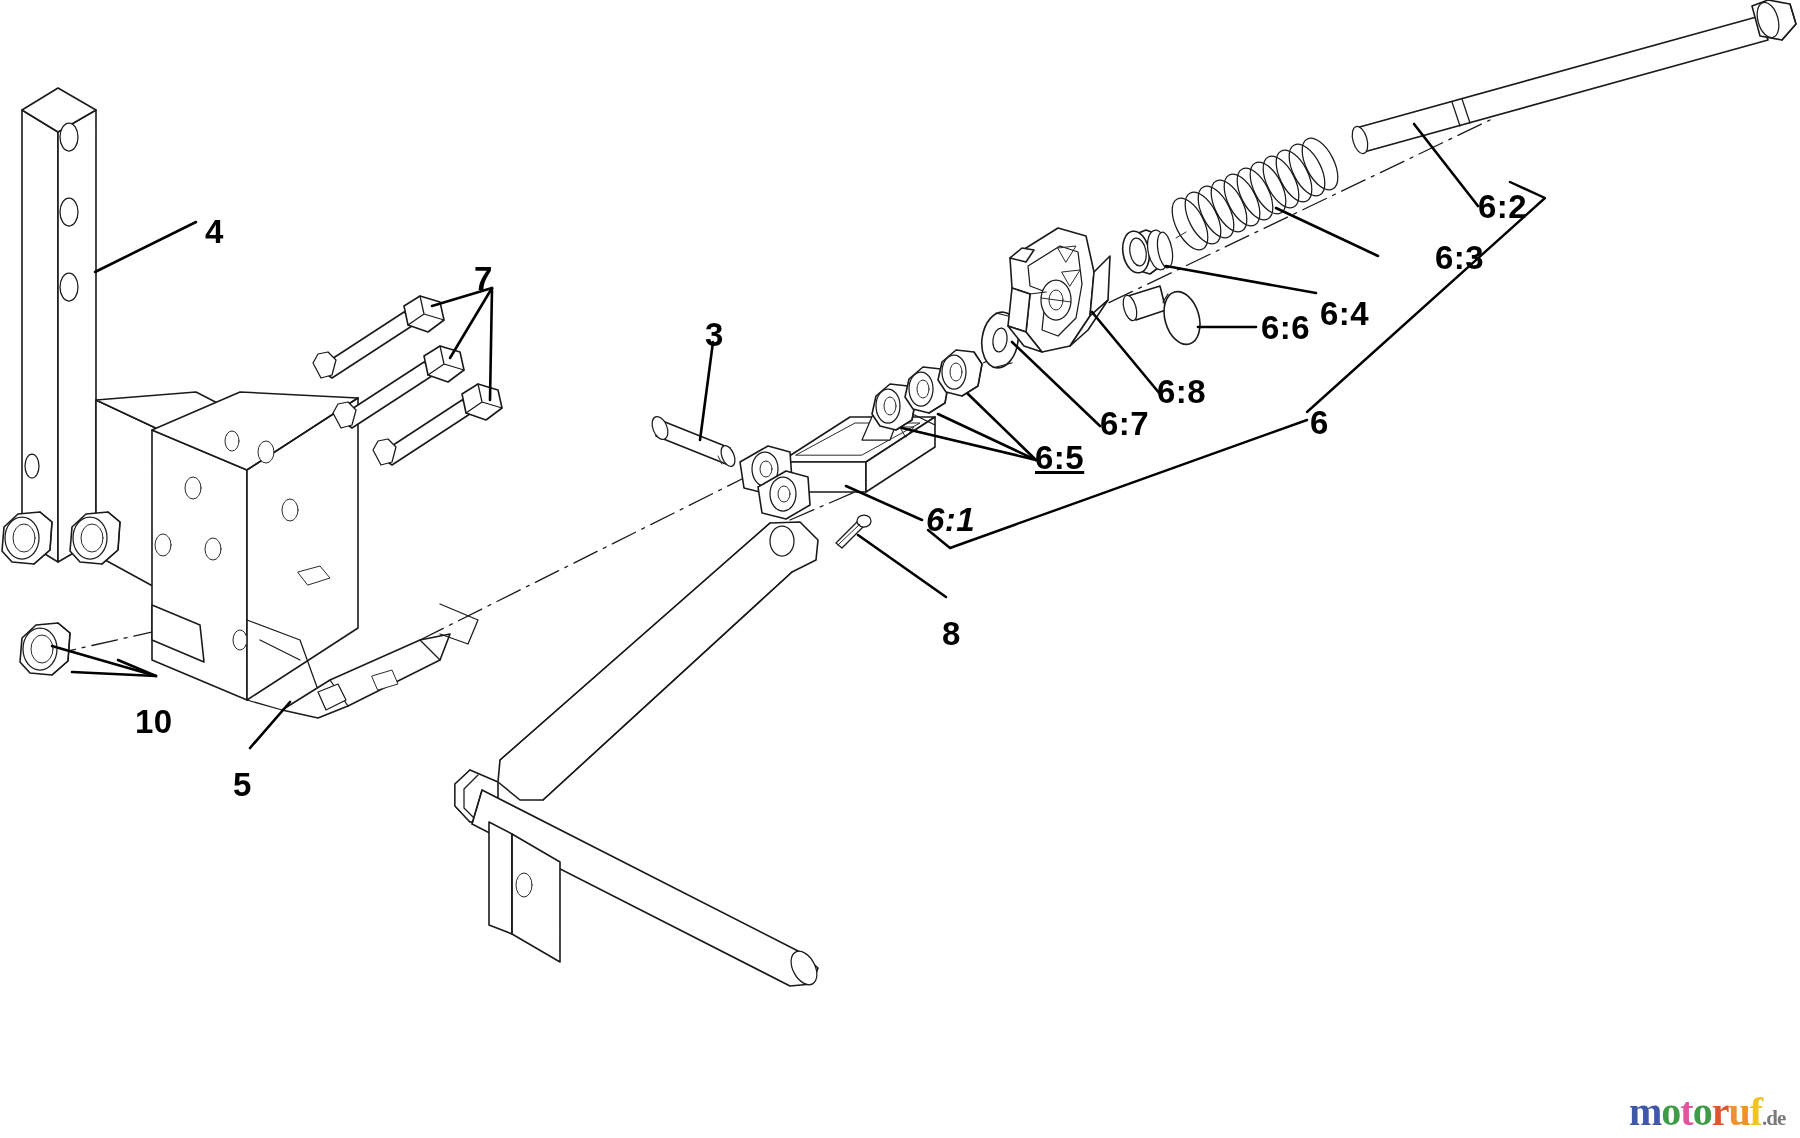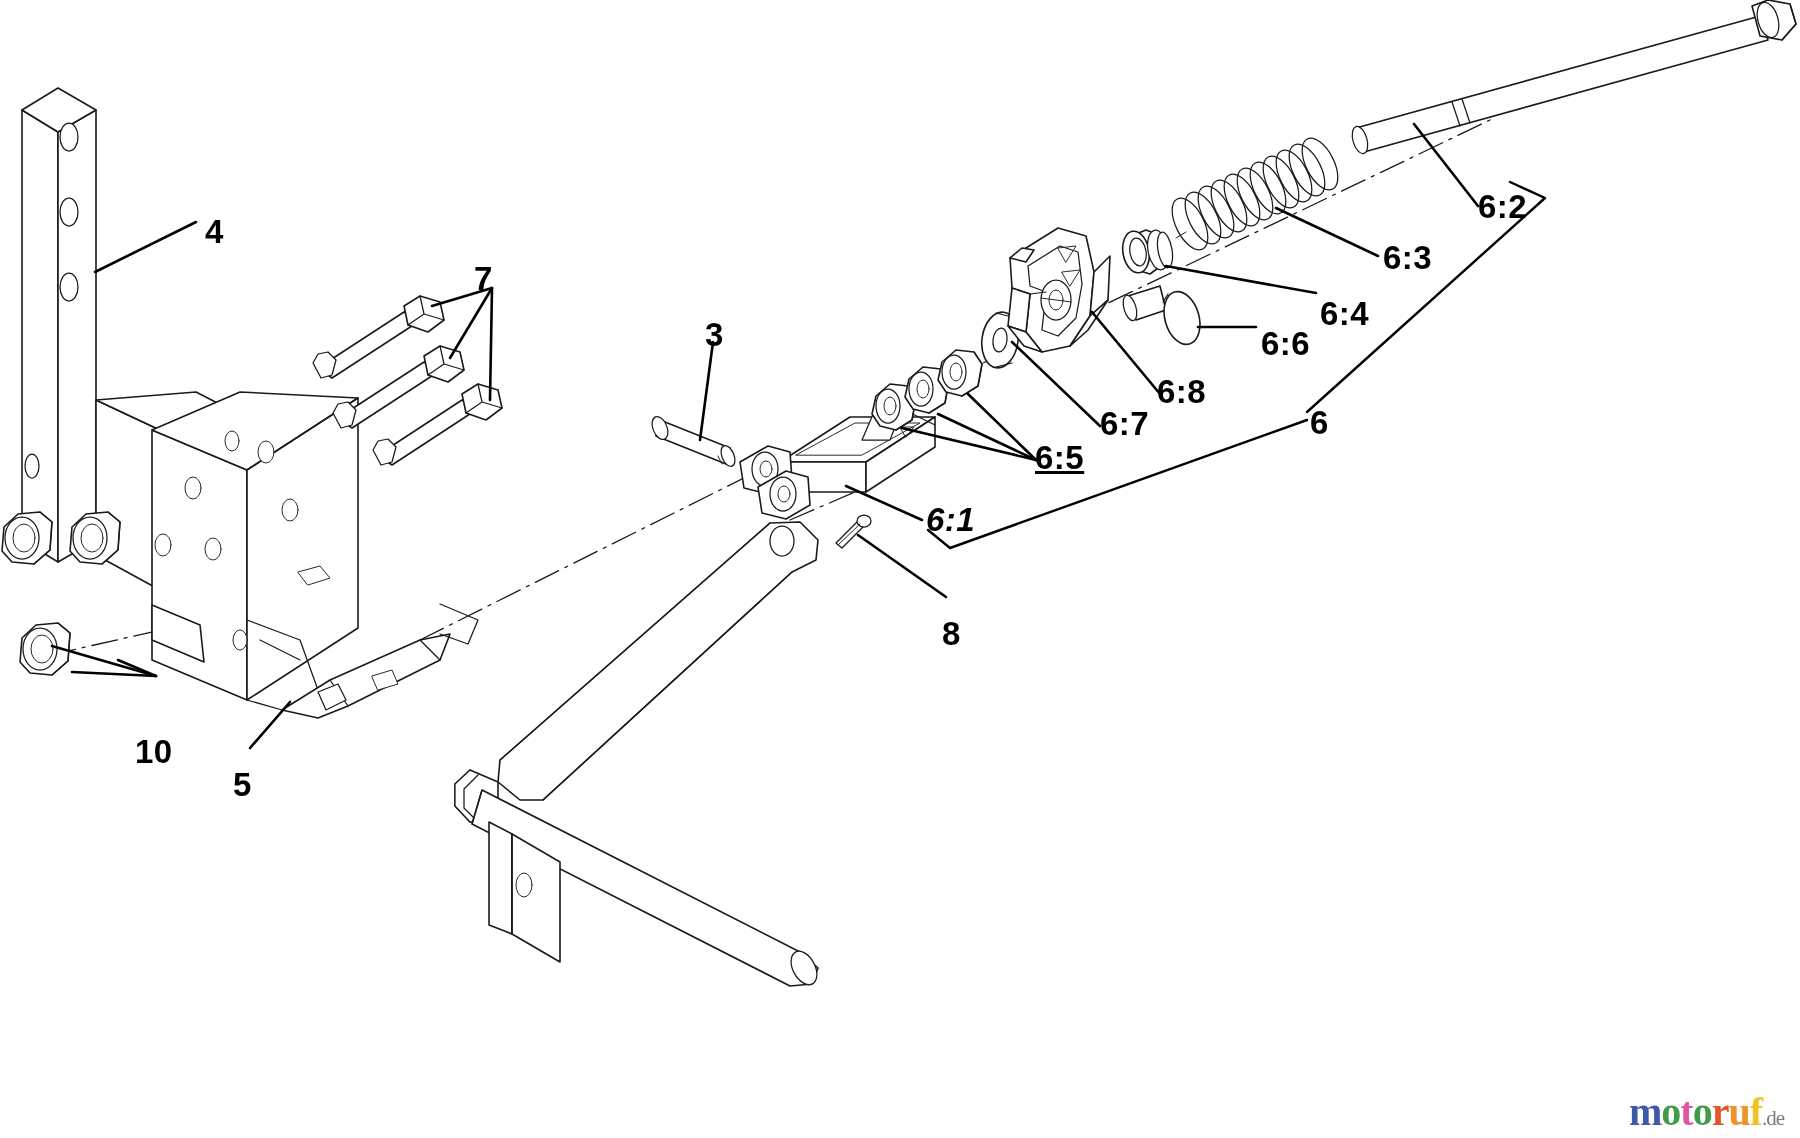--- a/index.html
+++ b/index.html
@@ -14,21 +14,21 @@
   .leader{fill:none;stroke:#000000;stroke-width:2.6;stroke-linecap:round;stroke-linejoin:round;}
   .bracket{fill:none;stroke:#000000;stroke-width:2.4;stroke-linecap:round;stroke-linejoin:round;}
   .center{fill:none;stroke:#1a1a1a;stroke-width:1.3;stroke-linecap:round;
           stroke-dasharray:26 7 3 7;}
   .callout{position:absolute;font-size:33px;font-weight:bold;color:#000;
            font-family:"Liberation Sans", sans-serif;letter-spacing:.5px;
            white-space:nowrap;line-height:1;}
   #wm{position:absolute;left:1629px;top:1092px;font-size:40px;font-weight:bold;
       font-family:"Liberation Serif", serif;letter-spacing:-1px;line-height:1;}
   #wm span{display:inline-block;}
-  #wm .de{font-size:21px;color:#7a7a7a;font-weight:normal;}
+  #wm .de{font-size:21px;color:#7a7a7a;font-weight:bold;}
 </style>
 </head>
 <body>
 
 <div id="stage">
 
   <svg id="draw" viewBox="0 0 1800 1138">
 
     <g>
       <path class="center" d="M 420 640 L 760 470"></path>
@@ -293,28 +293,28 @@
       <path class="leader" d="M 1478 206 L 1414 124"></path>
 
       <path class="bracket" d="M 1307 412 L 1545 198 L 1510 182"></path>
       <path class="bracket" d="M 1307 420 L 950 548 L 928 530"></path>
     </g>
   </svg>
 
   <div class="callout" style="left:205px;top:215px;">4</div>
   <div class="callout" style="left:474px;top:262px;">7</div>
   <div class="callout" style="left:705px;top:318px;">3</div>
-  <div class="callout" style="left:135px;top:735px;">10</div>
+  <div class="callout" style="left:135px;top:705px;">10</div>
   <div class="callout" style="left:233px;top:768px;">5</div>
   <div class="callout" style="left:942px;top:617px;">8</div>
   <div class="callout" style="left:926px;top:503px;font-style:italic;">6:1</div>
   <div class="callout" style="left:1035px;top:441px;text-decoration:underline;">6:5</div>
   <div class="callout" style="left:1100px;top:407px;">6:7</div>
   <div class="callout" style="left:1157px;top:375px;text-align:center;">6:8</div>
-  <div class="callout" style="left:1261px;top:311px;margin-top:16px;">6:6</div>
+  <div class="callout" style="left:1261px;top:311px;">6:6</div>
   <div class="callout" style="left:1320px;top:297px;">6:4</div>
-  <div class="callout" style="left:1383px;top:241px;">6:3</div>
+  <div class="callout" style="left:1435px;top:241px;">6:3</div>
   <div class="callout" style="left:1478px;top:190px;text-align:center;">6:2</div>
   <div class="callout" style="left:1310px;top:406px;">6</div>
 
   <div id="wm"><span style="color: rgb(64, 88, 168);">m</span><span style="color: rgb(63, 155, 72);">o</span><span style="color: rgb(224, 85, 158);">t</span><span style="color: rgb(63, 155, 72);">o</span><span style="color: rgb(224, 85, 42);">r</span><span style="color: rgb(240, 146, 44);">u</span><span style="color: rgb(242, 195, 37);">f</span><span class="de" style="color: rgb(122, 122, 122);">.de</span></div>
 
 </div>
 
 </body></html>

